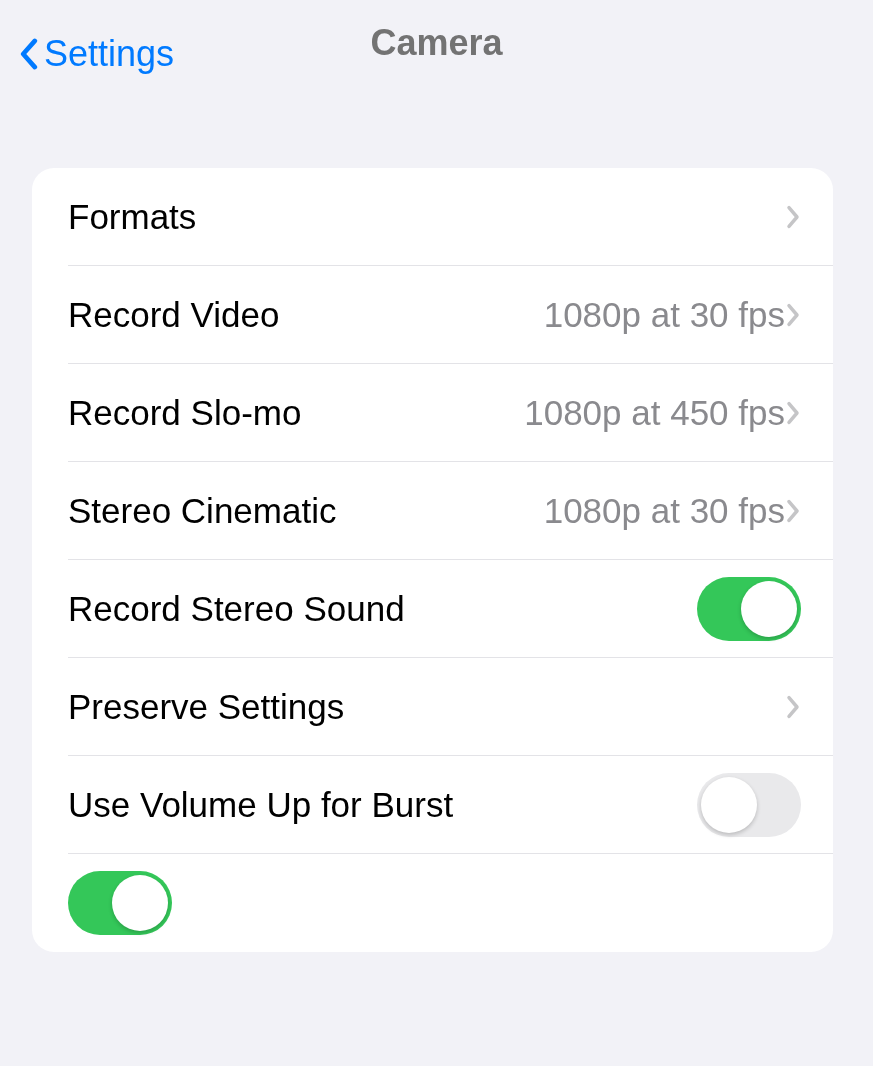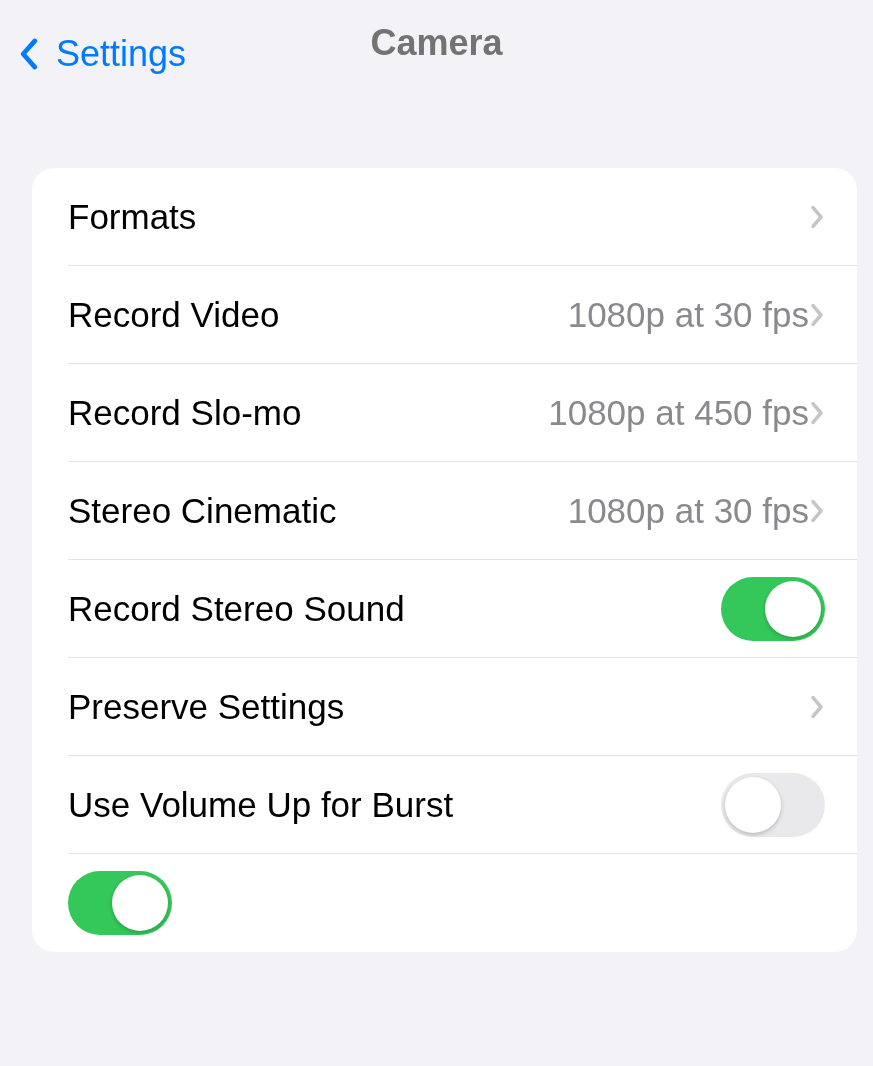--- a/index.html
+++ b/index.html
@@ -17,40 +17,40 @@
       position: relative;
       height: 78px;
     }
     .back {
       display: flex;
       align-items: center;
       color: #007aff;
       font-size: 36px;
       font-weight: 400;
       cursor: pointer;
-      gap: 16px;
+      gap: 4px;
       margin-top: 21px;
     }
     .back-chevron {
       width: 22px;
       height: 36px;
       display: flex;
       align-items: center;
       justify-content: center;
     }
     .title {
       position: absolute;
       left: 50%;
       transform: translateX(-50%);
       font-size: 36px;
       font-weight: 600;
       color: #737373;
     }
     .content {
-      padding: 90px 16px 0 32px;
+      padding: 90px 40px 0 32px;
       text-align: right;
     }
     .group {
       background: #fff;
       border-radius: 22px;
       overflow: hidden;
     }
     .row {
       display: flex;
       align-items: center;

